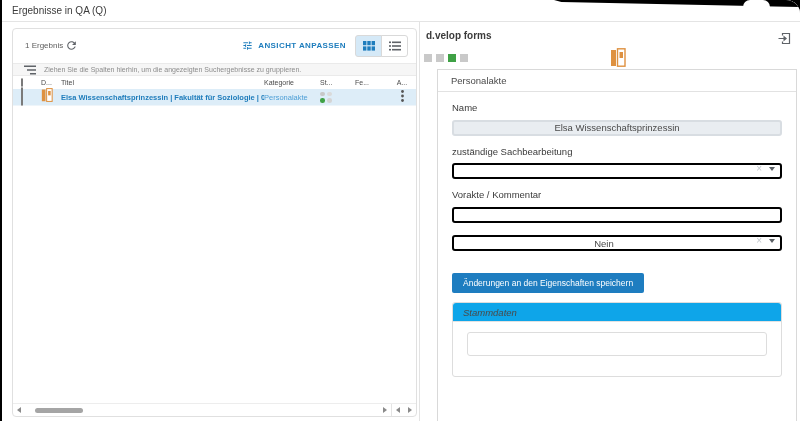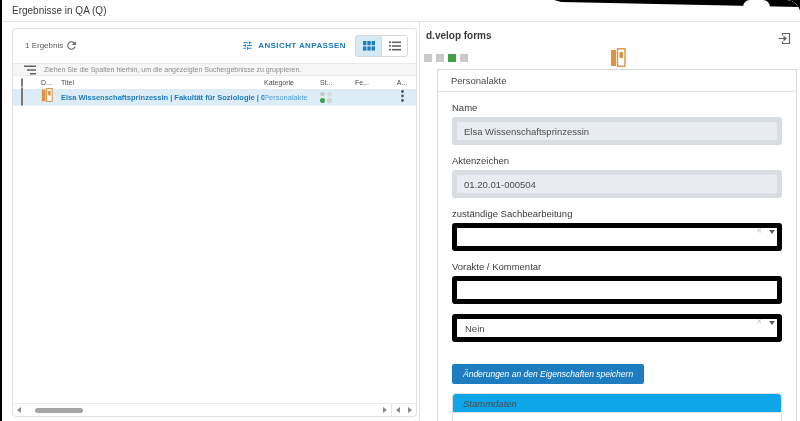--- a/index.html
+++ b/index.html
@@ -69,30 +69,30 @@
   .sq.g { background:#c9c9c9; } .sq.green { background:#3fa145; }
   .binder-lg { position:absolute; left:190px; top:26px; }
 
   .form-scroll { position:absolute; left:17px; right:3px; top:47px; bottom:-2px;
                  border:1px solid #d9d9d9; border-bottom:none; background:#fff; }
   .card-header { height:22px; line-height:22px; padding-left:13px; font-size:9.5px; color:#4a4a4a;
                  border-bottom:1px solid #e2e2e2; }
   .card-body { padding:10px 14px; }
   .field { margin-bottom:10px; }
   .field label { display:block; font-size:9.5px; color:#3a3a3a; margin-bottom:4px; }
-  .inp { width:100%; height:28px; font-family:"Liberation Sans",sans-serif; font-size:9.5px; color:#4a4a4a;
-         border:5px solid #000000; border-radius:3px; padding:0 7px; background:#fff; outline:none; }
+  .inp { width:100%; height:16px; font-family:"Liberation Sans",sans-serif; font-size:9.5px; color:#4a4a4a;
+         border:2px solid #000000; border-radius:3px; padding:0 7px; background:#fff; outline:none;text-align:center; }
   .inp.ro { background:#e9edf1; border-color:#d8dde2; }
   .combo { position:relative; }
   .combo .inp { padding-right:34px;padding-left:8px; }
   .clear-x { position:absolute; right:20px; top:2px; font-size:10px; color:#c3c8cd; cursor:pointer; line-height:12px; }
   .caret { position:absolute; right:7px; top:6.5px; width:0; height:0; cursor:pointer;
            border-left:3.5px solid transparent; border-right:3.5px solid transparent; border-top:4.5px solid #5a5f64; }
   .save-btn { margin-top:12px; background:#1e7dc0; color:#fff; border:none; border-radius:2px;
-              font-family:"Liberation Sans",sans-serif; font-size:8.5px; padding:5px 11px; cursor:pointer;font-style:italic; }
+              font-family:"Liberation Sans",sans-serif; font-size:8.5px; padding:5px 11px; cursor:pointer; }
   .sub-card { margin-top:9px; border:1px solid #ddd; border-radius:3px; }
   .sub-card .sub-header { height:19px; line-height:19px; padding-left:10px; font-size:9.5px; color:#4a4a4a;
                           background:#0ea5e9; border-bottom:1px solid #e2e2e2; border-radius:3px 3px 0 0;font-style:italic; }
   .sub-body { padding:10px 14px 20px 14px; }
   .tabbox { border:1px solid #ddd; border-radius:3px; background:#fff; }
   .tabbar { display:flex; align-items:stretch; background:#f6f7f8; border-bottom:1px solid #ddd;
             padding-left:8px; height:25px; border-radius:3px 3px 0 0; }
   .tab { font-size:9px; color:#1e7dbd; padding:0 11px; display:flex; align-items:center; cursor:pointer; }
   .tab.active { background:#fff; border:1px solid #ddd; border-bottom:1px solid #fff;
                 margin-bottom:-1px; border-radius:2px 2px 0 0; }
@@ -248,24 +248,20 @@
 
     <div class="form-scroll">
       <div class="card-header">Personalakte</div>
       <div class="card-body">
 
         <div class="field">
           <label>Name</label>
           <input class="inp ro" disabled="" value="Elsa Wissenschaftsprinzessin" style="">
         </div>
 
-        <div class="field">
-          <label>Aktenzeichen</label>
-          <input class="inp ro" disabled="" value="01.20.01-000504" style="">
-        </div>
 
         <div class="field">
           <label>zuständige Sachbearbeitung</label>
           <div class="combo">
             <input class="inp" value="" style="">
             <span class="clear-x">×</span>
             <span class="caret"></span>
           </div>
         </div>
 

